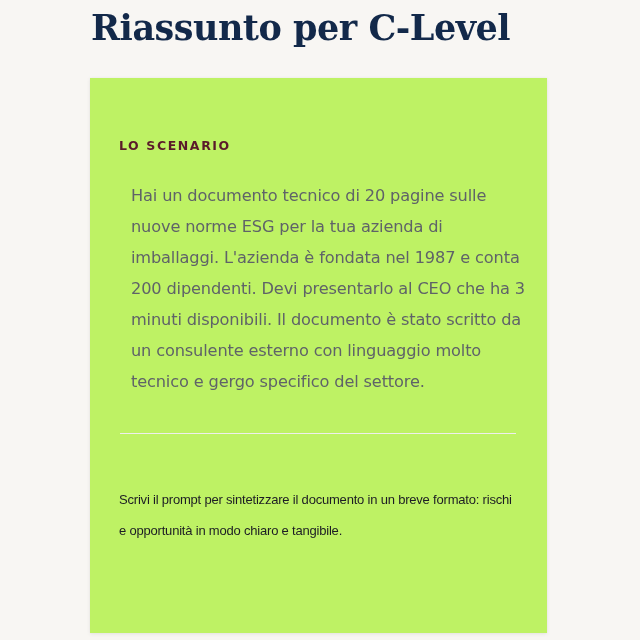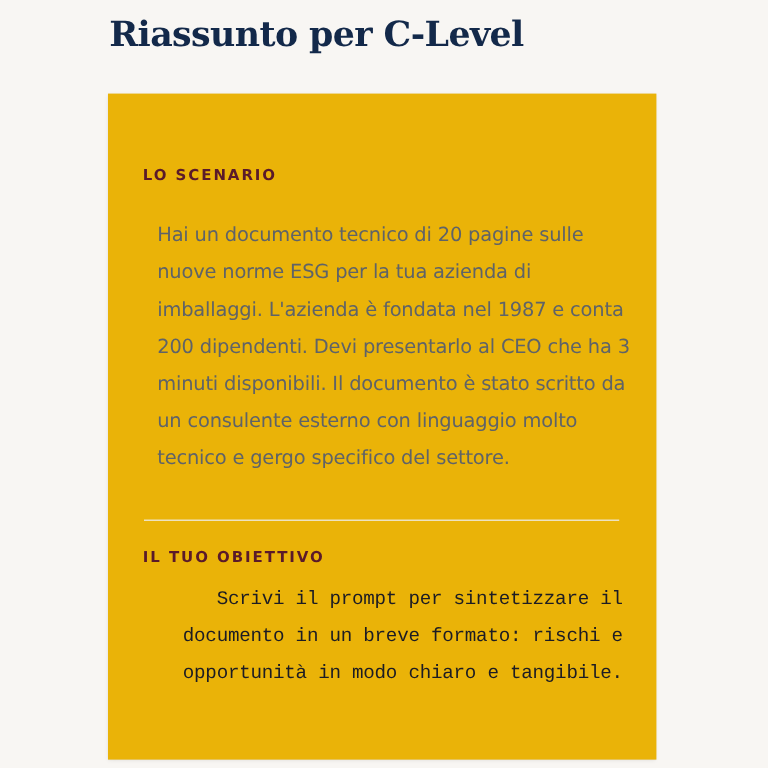--- a/index.html
+++ b/index.html
@@ -14,33 +14,33 @@
       position: relative;
       font-family: "DejaVu Sans", sans-serif;
     }
     .page-title {
       position: absolute;
       left: 91px;
       top: 6px;
       margin: 0;
       font-family: "DejaVu Serif", serif;
       font-weight: bold;
-      font-size: 29px;
+      font-size: 35px;
       line-height: 44px;
       color: #13294a;
       letter-spacing: -0.5px;
       white-space: nowrap;
     }
     .card {
       position: absolute;
       left: 90px;
       top: 78px;
       width: 457px;
       height: 555px;
-      background: #eab308;
+      background: #bef264;
       box-shadow: 0 1px 4px rgba(0,0,0,0.08), 0 0 1px rgba(0,0,0,0.06);
       box-sizing: border-box;
     }
     .section-label {
       position: absolute;
       left: 29px;
       margin: 0;
       font-family: "DejaVu Sans", sans-serif;
       font-weight: bold;
       font-size: 12.5px;
@@ -72,33 +72,31 @@
       background: #eeeeee;
       border: none;
       margin: 0;
     }
     .goal-text {
       position: absolute;
       left: 29px;
       top: 406px;
       width: 400px;
       margin: 0;
-      font-family: Liberation Mono, monospace;
-      font-size: 16px;
+      font-family: Liberation Sans, sans-serif;
+      font-size: 13px;
       line-height: 31px;
       color: #1c1c24;
       font-weight: 500;
       letter-spacing: -0.2px;
-      text-align: right;
     }
   </style>
 </head>
 <body>
 
 <h1 class="page-title">Riassunto per C-Level</h1>
 
 <div class="card">
   <div class="section-label label-scenario">LO SCENARIO</div>
   <p class="scenario-text">Hai un documento tecnico di 20 pagine sulle nuove norme ESG per la tua azienda di imballaggi. L'azienda è fondata nel 1987 e conta 200 dipendenti. Devi presentarlo al CEO che ha 3 minuti disponibili. Il documento è stato scritto da un consulente esterno con linguaggio molto tecnico e gergo specifico del settore.</p>
   <hr class="divider">
-  <div class="section-label label-goal">IL TUO OBIETTIVO</div>
   <p class="goal-text">Scrivi il prompt per sintetizzare il documento in un breve formato: rischi e opportunità in modo chiaro e tangibile.</p>
 </div>
 
 </body></html>

